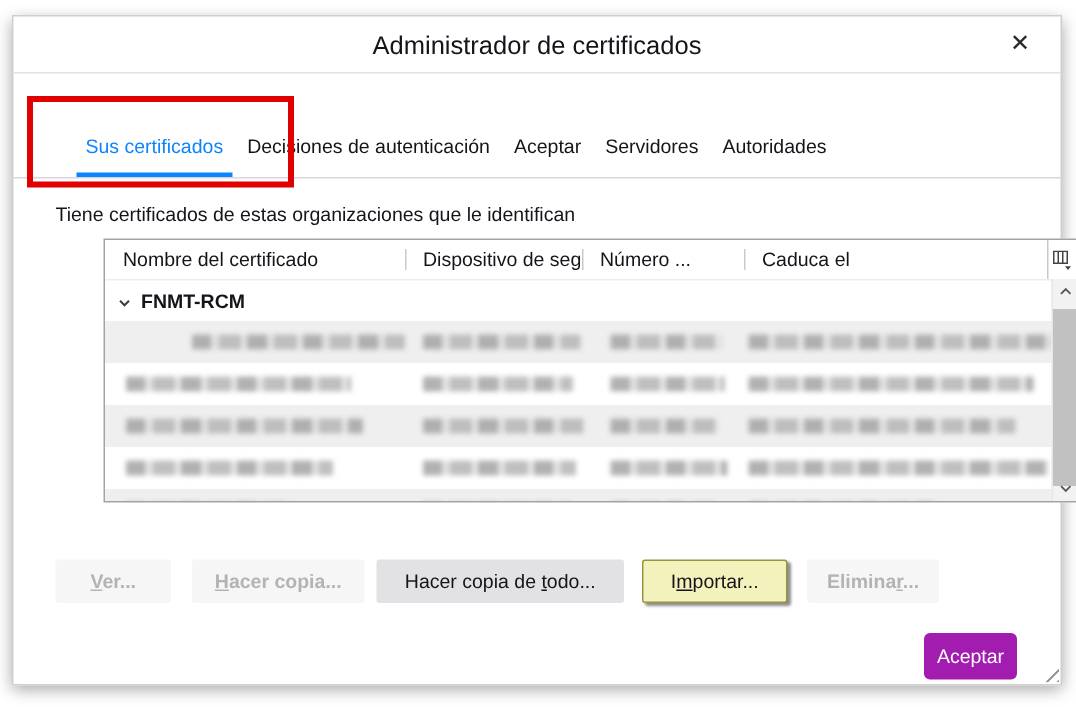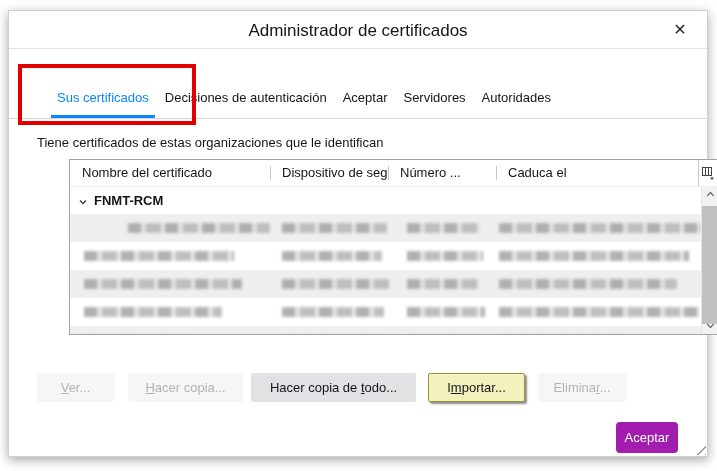--- a/index.html
+++ b/index.html
@@ -38,21 +38,21 @@
     background:repeating-linear-gradient(90deg,#a9a9a9 0 13px,#dedede 13px 18px,#b9b9b9 18px 33px,#e4e4e4 33px 37px);
     filter:blur(1.6px);opacity:.9;}
   
   .vscroll{position:absolute;right:0;top:0;bottom:0;width:17px;background:#f2f2f2;border-left:1px solid #e6e6e6;box-sizing:border-box;}
   .sarrow{position:absolute;left:0;width:16px;height:17px;display:flex;align-items:center;justify-content:center;cursor:pointer;}
   .sarrow.up{top:0;} .sarrow.down{bottom:0;}
   .sthumb{position:absolute;left:0;top:20px;width:16px;height:118px;background:#c1c1c1;cursor:pointer;}
   
   .btn{position:absolute;top:362px;height:29px;border:none;border-radius:2px;font-size:13px;
     font-family:inherit;background:#e2e2e4;color:#15141a;cursor:pointer;}
-  .btn.disabled{background:#f6f6f6;color:#b3b3b3;cursor:default;}
+  .btn.disabled{background:#f6f6f6;color:#b3b3b3;cursor:default;font-weight:bold;}
   .btn-ver{left:28px;width:77px;} .btn-copia{left:119px;width:115px;}
   .btn-todo{left:242px;width:165px;text-align:center;}
   .btn-importar{left:419px;width:97px;background:#f3f2bd;border:1px solid #98943c;
     box-shadow:2px 2px 2px rgba(0,0,0,.45);z-index:4;}
   .btn-eliminar{left:529px;width:88px;}
   .key{text-decoration:underline;}
   
   .btn-accept{position:absolute;left:607px;top:411px;width:62px;height:31px;background:#a21caf;
     color:#fff;border:none;border-radius:4px;font-size:13px;font-family:inherit;cursor:pointer;}
   

